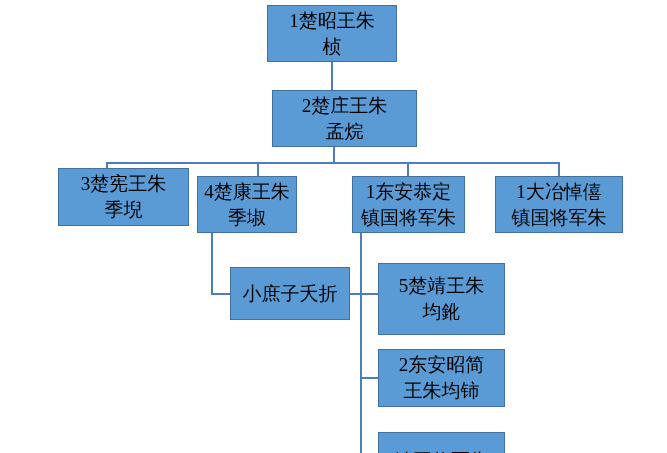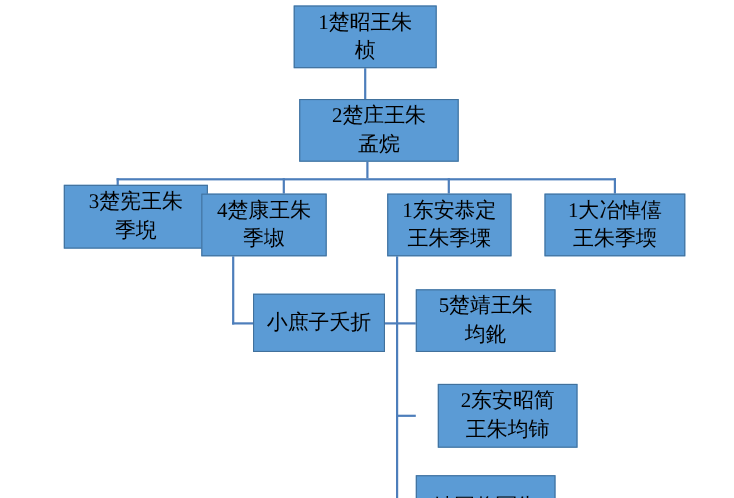--- a/index.html
+++ b/index.html
@@ -31,26 +31,26 @@
     cursor: default;
   }
   .conn {
     position: absolute;
     background: #4D7EBB;
   }
   
   .n-zhen     { left: 267px; top: 5px;   width: 130px; height: 57px; }
   .n-mengwan  { left: 272px; top: 90px;  width: 145px; height: 57px; }
   .n-jini     { left: 42px;  top: 168px; width: 131px; height: 58px; margin-left: 16px; }
-  .n-jichu    { left: 183px; top: 176px; width: 114px; height: 57px; }
+  .n-jichu    { left: 197px; top: 176px; width: 100px; height: 57px; }
   .n-jili     { left: 352px; top: 176px; width: 113px; height: 57px; }
   .n-jiruan   { left: 495px; top: 176px; width: 128px; height: 57px; }
   .n-shuzi    { left: 230px; top: 267px; width: 120px; height: 53px; text-align: center; }
-  .n-june     { left: 378px; top: 263px; width: 127px; height: 57px; }
-  .n-junshi   { left: 378px; top: 349px; width: 127px; height: 58px; margin-left: 20px; }
+  .n-june     { left: 378px; top: 263px; width: 127px; height: 72px; }
+  .n-junshi   { left: 378px; top: 349px; width: 127px; height: 58px; }
   .n-zhenguo  { left: 378px; top: 432px; width: 127px; height: 57px; }
   
   .c-v1      { left: 331px; top: 62px;  width: 2px;   height: 28px; }
   .c-v2      { left: 333px; top: 147px; width: 2px;   height: 15px; }
   .c-hbar    { left: 106px; top: 162px; width: 454px; height: 2px; }
   .c-drop1   { left: 106px; top: 162px; width: 2px;   height: 14px; }
   .c-drop2   { left: 257px; top: 162px; width: 2px;   height: 14px; }
   .c-drop3   { left: 407px; top: 162px; width: 2px;   height: 14px; }
   .c-drop4   { left: 558px; top: 162px; width: 2px;   height: 14px; }
   .c-kang-v  { left: 211px; top: 233px; width: 2px;   height: 62px; }
@@ -79,23 +79,23 @@
 
   <div class="node n-zhen">1楚昭王朱
 桢</div>
   <div class="node n-mengwan">2楚庄王朱
 孟烷</div>
   <div class="node n-jini">3楚宪王朱
 季堄</div>
   <div class="node n-jichu">4楚康王朱
 季埱</div>
   <div class="node n-jili">1东安恭定
-王朱季塛</div>
+镇国将军朱</div>
   <div class="node n-jiruan">1大冶悼僖
-王朱季堧</div>
+镇国将军朱</div>
   <div class="node n-shuzi">小庶子夭折</div>
   <div class="node n-june">5楚靖王朱
 均鈋</div>
   <div class="node n-junshi">2东安昭简
 王朱均铈</div>
   <div class="node n-zhenguo">镇国将军朱</div>
 
 </div>
 
 </body></html>

